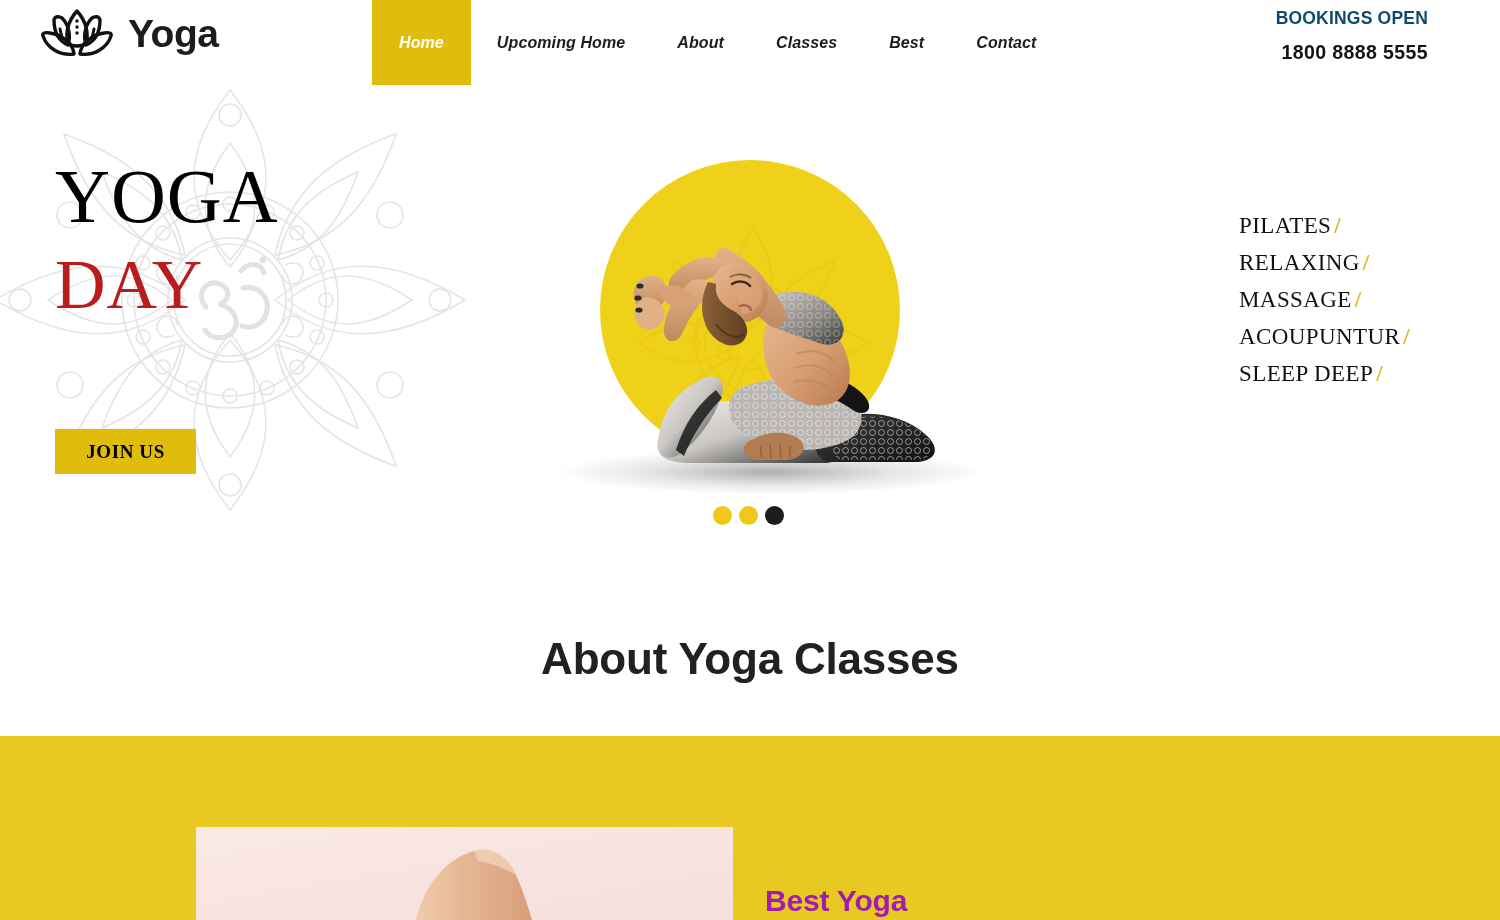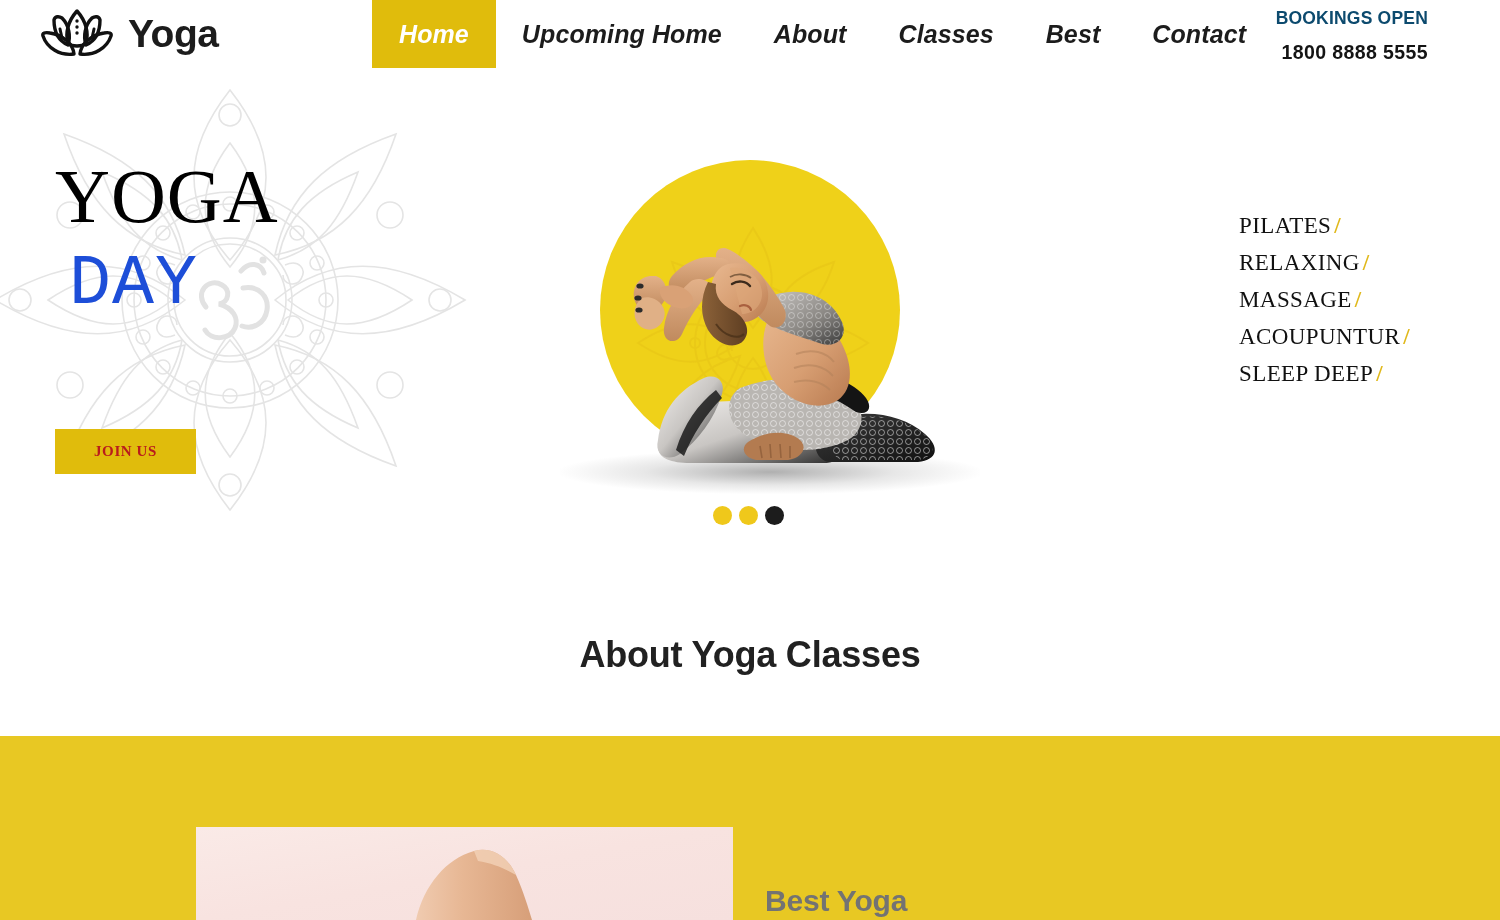--- a/index.html
+++ b/index.html
@@ -33,23 +33,23 @@
   .logo-icon { width:78px; height:55px; display:block; }
   .logo-text {
     font-family:"Liberation Sans", sans-serif;
     font-weight:bold; font-size:39px; color:#1c1c1c;
     letter-spacing:-0.5px; line-height:1;
   }
 
   .nav { position:absolute; left:372px; top:0; display:flex; align-items:stretch; height:67px; }
   .nav-item {
     display:flex; align-items:center; justify-content:center;
-    font-style:italic; font-weight:bold; font-size:25px;
+    font-style:italic; font-weight:bold; font-size:16px;
     color:#1c1c1c; letter-spacing:0.1px;
-    padding:0 26px; height:68px; white-space:nowrap;
+    padding:0 26px; height:85px; white-space:nowrap;
     cursor:pointer;
   }
   .nav-item.active { background:#E0BC0C; color:#ffffff; padding:0 27px; }
 
   .bookings {
     position:absolute; right:72px; top:6px;
     text-align:right; line-height:1.42;
   }
   .bookings-label {
     font-weight:bold; font-size:17.5px; color:#0c4a6e; letter-spacing:0.2px;
@@ -59,30 +59,30 @@
   }
 
   
   .hero-left { position:absolute; left:55px; top:160px; z-index:5; }
   .hero-title {
     font-family:"Liberation Serif", serif;
     font-size:76px; color:#000000; line-height:0.95;
     letter-spacing:1px;
   }
   .hero-subtitle {
-    font-family:Liberation Mono, monospace;
-    font-size:70px; color:#1d4ed8; line-height:1;
-    letter-spacing:1px; margin-top:18px; margin-left:14px;
+    font-family:Liberation Serif, serif;
+    font-size:70px; color:#b91c1c; line-height:1;
+    letter-spacing:1px; margin-top:18px; margin-left:0;
   }
   .join-btn {
     position:absolute; left:0px; top:269px;
     width:141px; height:45px;
     background:#E0BC0C; border:none;
     font-family:"Liberation Serif", serif;
-    font-size:15px; font-weight:bold; color:#b91c1c;
+    font-size:19px; font-weight:bold; color:#000000;
     letter-spacing:0.6px; cursor:pointer;
     display:flex; align-items:center; justify-content:center;
   }
 
   
   .hero-figure { position:absolute; left:540px; top:150px; width:460px; height:360px; z-index:4; }
   .hero-circle {
     position:absolute; left:60px; top:10px; width:300px; height:300px;
     border-radius:50%; background:#EFD119; overflow:hidden;
   }
@@ -107,38 +107,38 @@
     font-family:"Liberation Serif", serif;
     font-size:23px; color:#111111; letter-spacing:.4px;
     margin-bottom:11px; white-space:nowrap; cursor:pointer;
   }
   .service-item .slash { color:#E0B81A; font-weight:bold; margin-left:3px; }
 
   
   .about-heading {
     position:absolute; left:0; top:634px; width:1500px;
     text-align:center;
-    font-weight:bold; font-size:36px; color:#212121;
+    font-weight:bold; font-size:44px; color:#212121;
     letter-spacing:-0.2px;
   }
 
   
   .yellow-band {
     position:absolute; left:0; top:736px; width:1500px; height:184px;
     background:#E8C823; z-index:3;
   }
   .best-card {
     position:absolute; left:196px; top:827px; width:537px; height:93px;
     overflow:hidden; z-index:4;
     background:linear-gradient(180deg,#F9E7E4 0%,#F9E4E2 100%);
   }
   .best-card-leg { position:absolute; left:0; top:0; width:537px; height:93px; }
   .best-title {
     position:absolute; left:765px; top:884px; z-index:5;
-    font-weight:bold; font-size:30px; color:#737373; letter-spacing:-0.2px;
+    font-weight:bold; font-size:30px; color:#a21caf; letter-spacing:-0.2px;
   }
 </style>
 </head>
 <body>
 
 <div class="page">
 
   <svg class="mandala-watermark" viewBox="0 0 540 490">
     <g stroke="#E4E4E4" stroke-width="1.6" fill="none">
 

